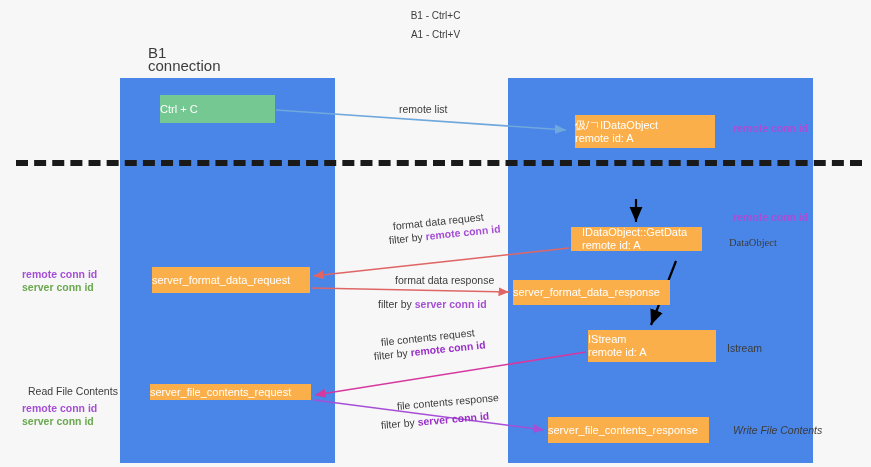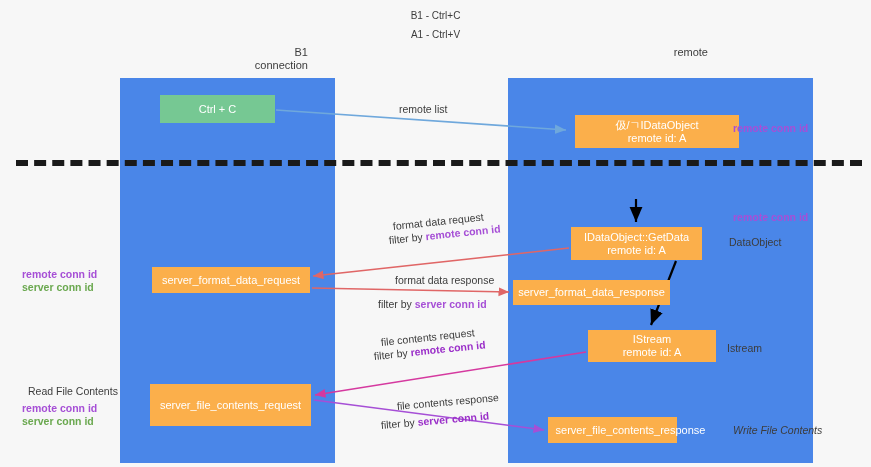--- a/index.html
+++ b/index.html
@@ -15,55 +15,55 @@
   .lane{position:absolute;background:#4a86e8;}
   #lane-b1{left:120px;top:78px;width:215px;height:385px;}
   #lane-a1{left:508px;top:78px;width:305px;height:385px;}
 
   
   .title-block{
     position:absolute;left:0;top:6px;width:871px;
     text-align:center;color:#3c3c3c;font-size:10px;line-height:19px;
   }
   .lane-head{
-    position:absolute;text-align:right;color:#3c3c3c;
-    font-size:11px;line-height:13px;
+    position:absolute;text-align:left;color:#3c3c3c;
+    font-size:15px;line-height:13px;
   }
   #head-b1{left:148px;top:46px;width:160px;}
   #head-a1{left:548px;top:46px;width:160px;}
 
   
   .box{
     position:absolute;box-sizing:border-box;
-    display:flex;align-items:center;justify-content:center;
+    display:flex;align-items:flex-start;justify-content:center;
     flex-direction:column;
     color:#ffffff;font-size:11px;line-height:13px;text-align:center;
   }
   .box.green{background:#76c893;}
   .box.orange{background:#fbaf4b;}
 
   #box-ctrlc{left:160px;top:95px;width:115px;height:28px;}
-  #box-idataobject{left:575px;top:115px;width:164px;height:33px;}
+  #box-idataobject{left:575px;top:115px;width:140px;height:33px;}
   #box-ctrlv{left:578px;top:172px;width:115px;height:26px;}
-  #box-getdata{left:571px;top:227px;width:131px;height:33px;}
+  #box-getdata{left:571px;top:227px;width:131px;height:24px;padding-left:11px;}
   #box-srv-fmt-req{left:152px;top:267px;width:158px;height:26px;}
   #box-srv-fmt-res{left:513px;top:280px;width:157px;height:25px;}
   #box-istream{left:588px;top:330px;width:128px;height:32px;}
-  #box-srv-file-req{left:150px;top:384px;width:161px;height:42px;}
-  #box-srv-file-res{left:548px;top:417px;width:129px;height:26px;padding-left:36px;}
+  #box-srv-file-req{left:150px;top:384px;width:161px;height:16px;}
+  #box-srv-file-res{left:548px;top:417px;width:161px;height:26px;}
 
   
   .side{position:absolute;font-size:10.5px;line-height:13px;}
   .side.purple{color:#a64fd6;font-weight:bold;}
   .side.green{color:#6aa84f;font-weight:bold;}
   .side.dark{color:#3c3c3c;}
 
   #ann-rc-1{left:733px;top:122px;}
   #ann-rc-2{left:733px;top:211px;}
-  #ann-dataobject{left:729px;top:236px;}
+  #ann-dataobject{left:729px;top:236px;font-family:Liberation Serif, serif;}
   #ann-istream{left:727px;top:342px;}
   #ann-write{left:733px;top:424px;font-style:italic;}
   #ann-left-rc{left:22px;top:268px;}
   #ann-left-sc{left:22px;top:281px;}
   #ann-read{left:28px;top:385px;}
   #ann-left-rc2{left:22px;top:402px;}
   #ann-left-sc2{left:22px;top:415px;}
 
   
   .elabel{position:absolute;font-size:10.5px;line-height:13px;color:#3c3c3c;white-space:nowrap;}
@@ -100,21 +100,20 @@
   <div class="title-block">
     <div>B1 - Ctrl+C</div>
     <div>A1 - Ctrl+V</div>
   </div>
 
   <div class="lane-head" id="head-b1">
     <div>B1</div>
     <div>connection</div>
   </div>
   <div class="lane-head" id="head-a1">
-    <div>remote</div>
   </div>
 
   <svg id="edges" viewBox="0 0 871 467">
     <defs>
       <marker id="ar-blue" markerWidth="8" markerHeight="8" refX="7" refY="3" orient="auto">
         <path d="M0,0 L7,3 L0,6 z" fill="#6fa8dc"></path>
       </marker>
       <marker id="ar-red" markerWidth="8" markerHeight="8" refX="7" refY="3" orient="auto">
         <path d="M0,0 L7,3 L0,6 z" fill="#e06666"></path>
       </marker>

